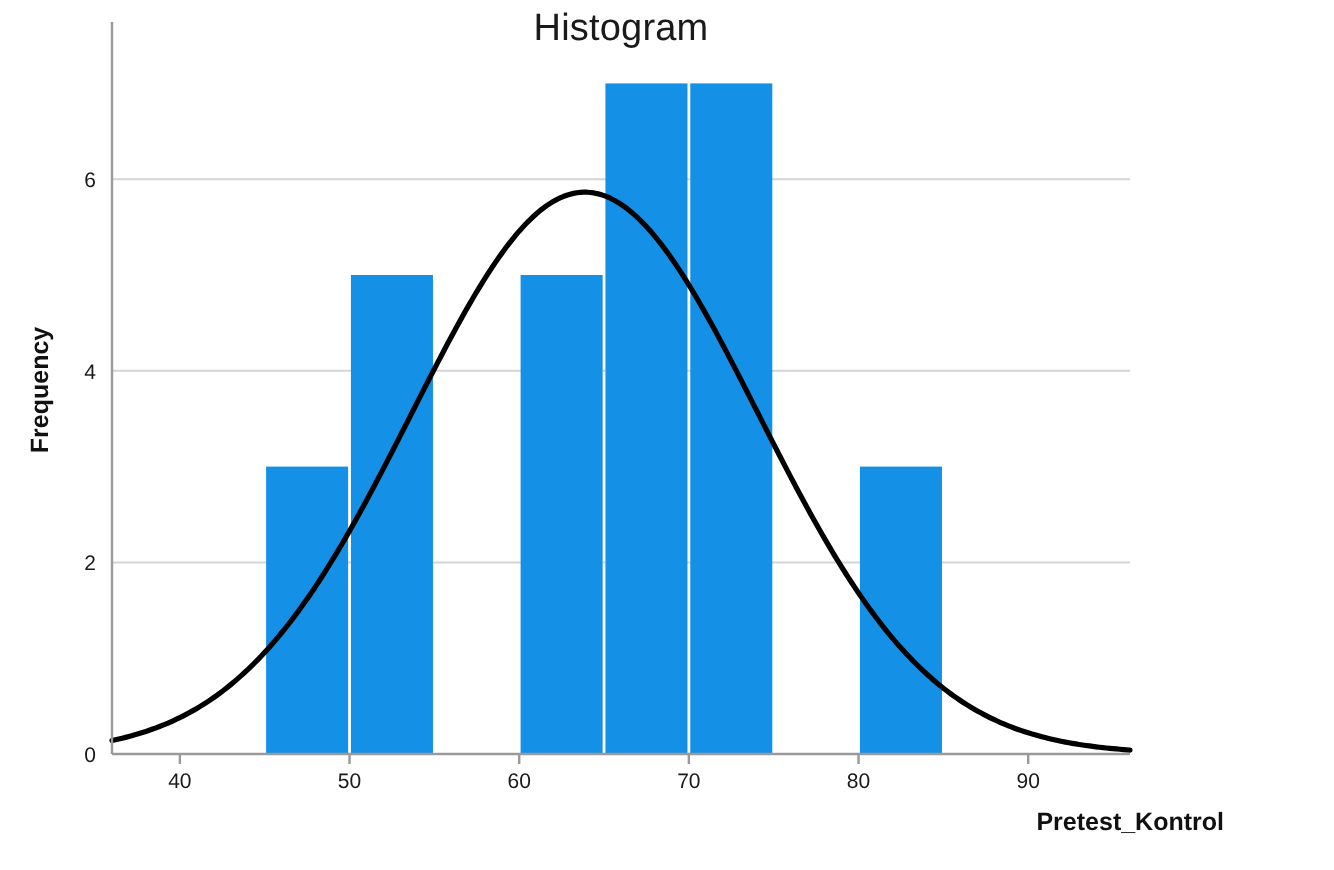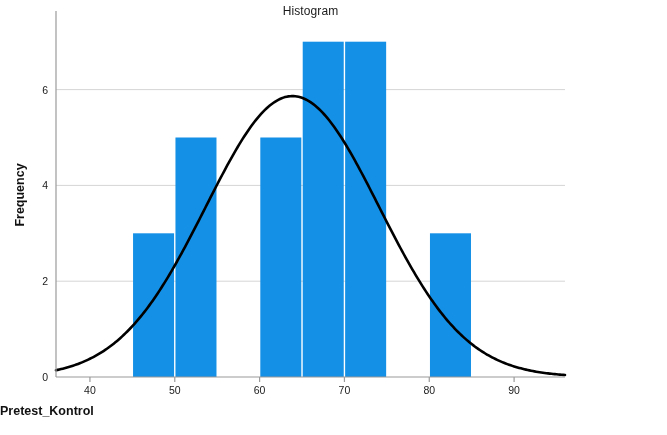--- a/index.html
+++ b/index.html
@@ -4,32 +4,32 @@
 <style>
   html,body{margin:0;padding:0;}
   body{
     width:667px;height:435px;background:#ffffff;
     font-family:"Liberation Sans",sans-serif;
     color:#000000;overflow:hidden;position:relative;
   }
   #chart-root{position:absolute;left:0;top:0;width:667px;height:435px;}
   #chart-title{
     position:absolute;left:0;top:4px;width:621px;
-    text-align:center;font-size:12px;color:#1a1a1a;
+    text-align:center;font-size:19px;color:#1a1a1a;
     letter-spacing:.1px;
   }
   #plot-svg{position:absolute;left:0;top:0;}
   #y-axis-title{
     position:absolute;left:-35px;top:188px;width:110px;
     transform:rotate(-90deg);text-align:center;
     font-size:12.5px;font-weight:bold;color:#111;
   }
   #x-axis-title{
-    position:absolute;left:0;top:404px;width:600px;
-    text-align:left;font-size:12.5px;font-weight:bold;color:#111;
+    position:absolute;left:12px;top:404px;width:600px;
+    text-align:right;font-size:12.5px;font-weight:bold;color:#111;
   }
   #stats-box{
     position:absolute;left:563px;top:42px;
     font-size:8.6px;line-height:10.6px;color:#2a2a2a;
     white-space:nowrap;
   }
   .tick-label{font-size:10.5px;fill:#1a1a1a;}
 </style>
 </head>
 <body>

